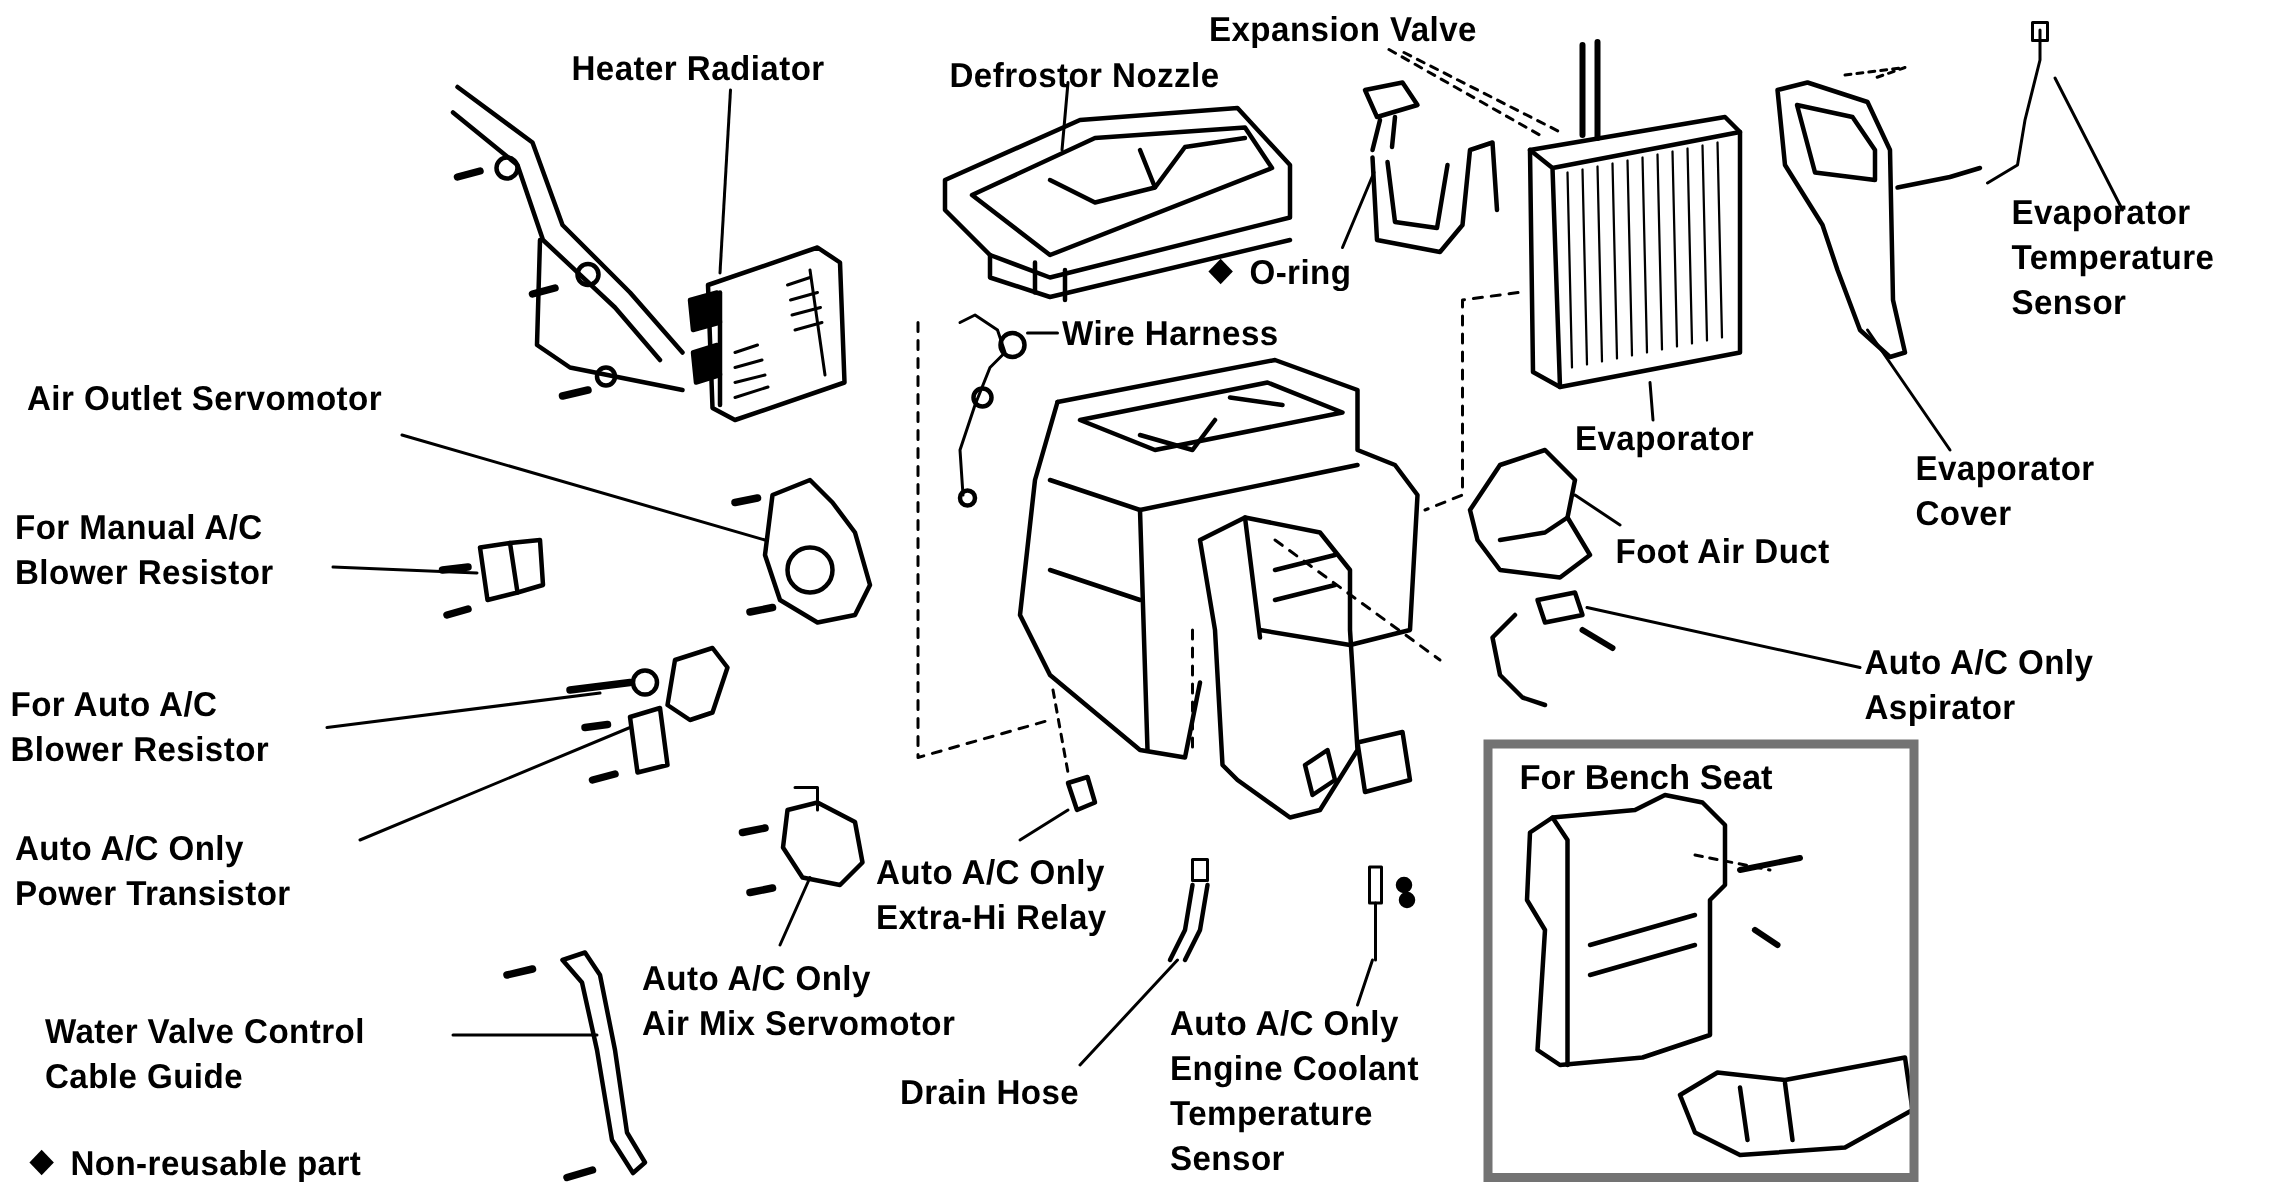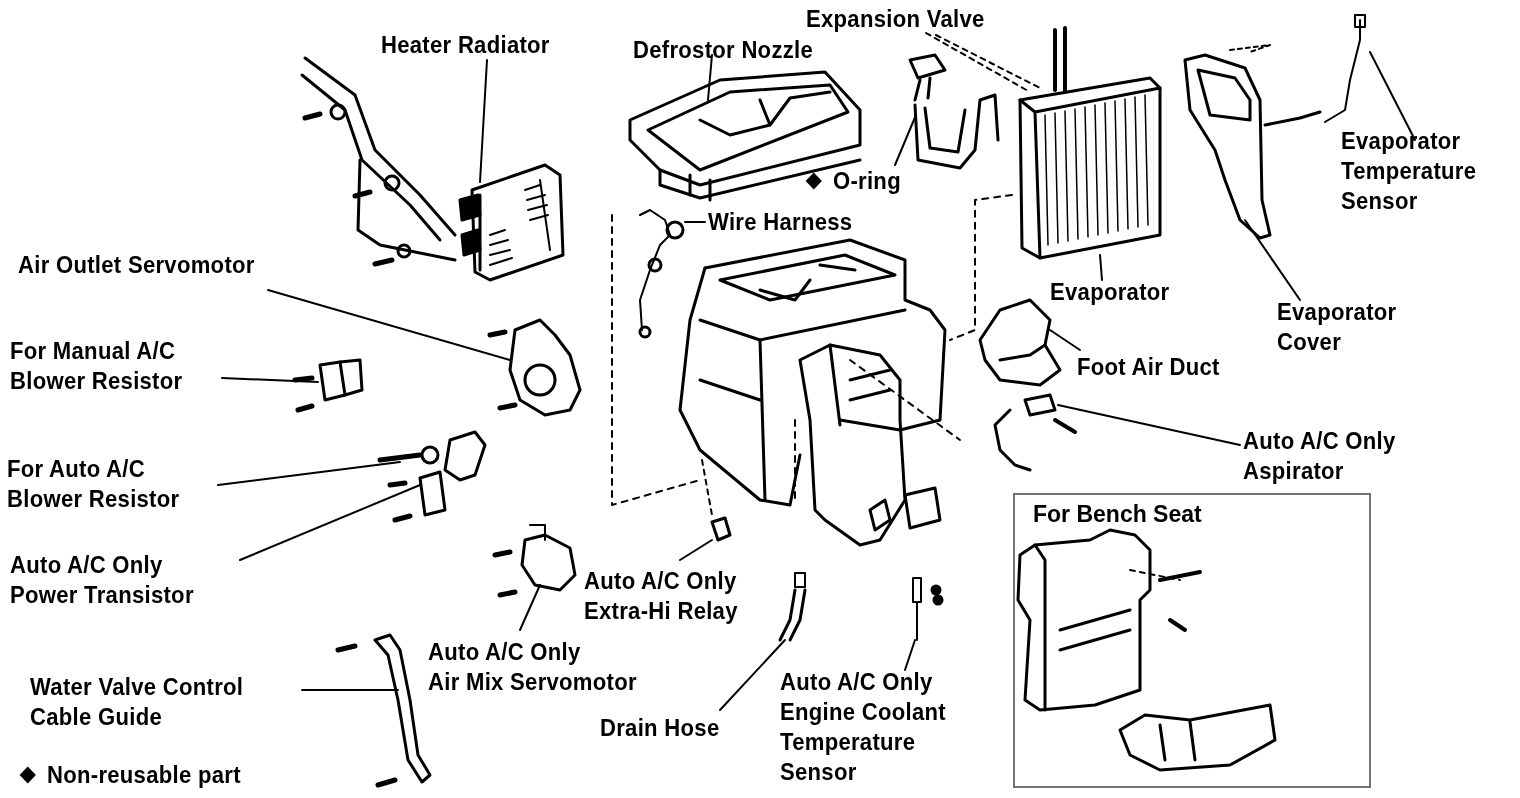--- a/index.html
+++ b/index.html
@@ -1,21 +1,21 @@
 <!DOCTYPE html>
 <html><head>
 <meta charset="utf-8">
 <style>
   html,body{margin:0;padding:0;background:#fff;}
   body{width:1520px;height:798px;position:relative;overflow:hidden;font-family:"Liberation Sans",sans-serif;color:#000;}
   svg#art{position:absolute;left:0;top:0;width:1520px;height:798px;}
   .lbl{position:absolute;font-family:"Liberation Sans",sans-serif;font-size:23px;font-weight:bold;line-height:30px;white-space:nowrap;letter-spacing:0.3px;transform:scaleX(0.96);transform-origin:left top;}
   .lbl span{display:block;}
   .diamond{display:inline-block;width:12px;height:12px;background:#000;transform:rotate(45deg);margin-right:14px;vertical-align:middle;position:relative;top:-2px;}
-  .bench{position:absolute;left:1013px;top:493px;width:358px;height:295px;border:2px solid #737373;box-sizing:border-box;}
+  .bench{position:absolute;left:989px;top:493px;width:290px;height:295px;border:6px solid #737373;box-sizing:border-box;}
   .bench .title{position:absolute;left:18px;top:6px;font-size:23px;font-weight:bold;}
 </style>
 </head>
 <body>
 
 <svg id="art" viewBox="0 0 1520 798" xmlns="http://www.w3.org/2000/svg" fill="none" stroke="#000" stroke-width="3" stroke-linejoin="round" stroke-linecap="round">
 
   <g>
     <path d="M305 58 L355 95 L375 150 L420 195 L455 235"></path>
     <path d="M302 75 L345 110 L362 160 L410 205 L440 240"></path>

